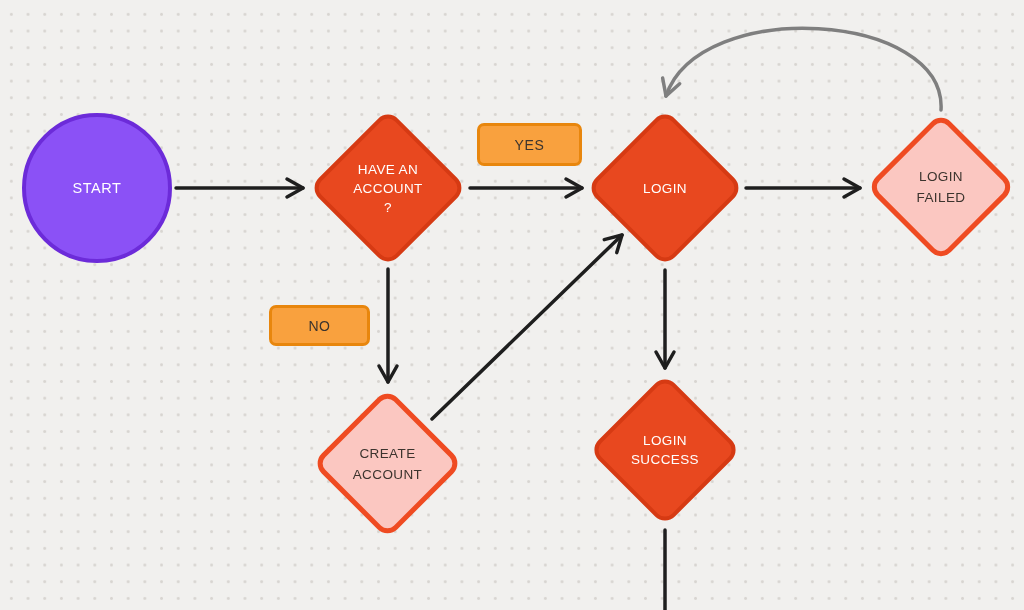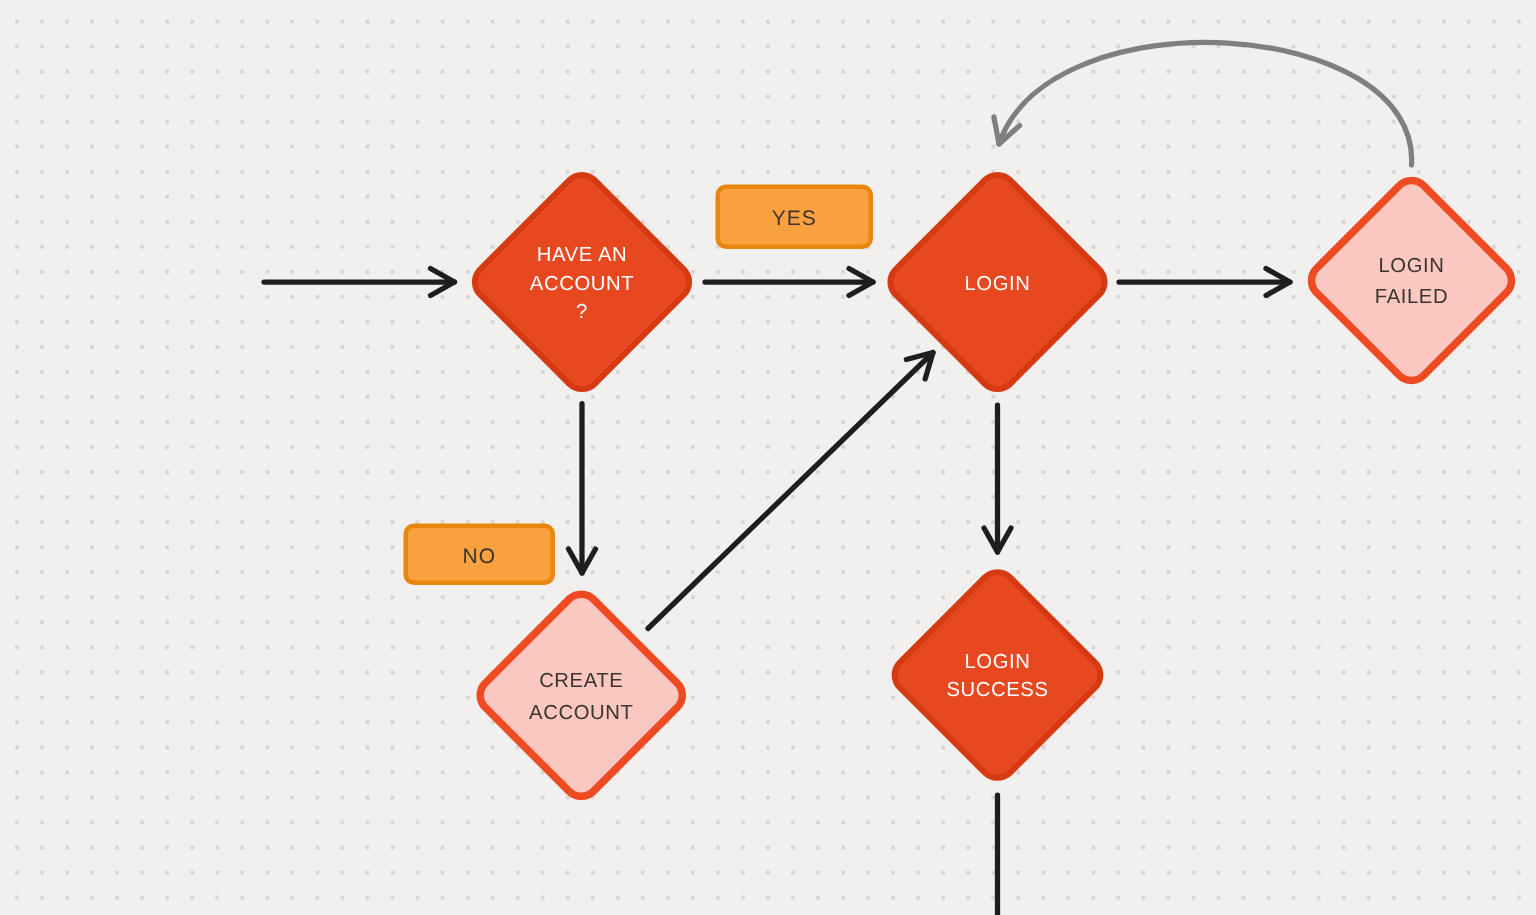--- a/index.html
+++ b/index.html
@@ -89,21 +89,21 @@
     background: var(--label-orange-fill, #F9A13E);
     border: 3px solid var(--label-orange-border, #E8860D);
     border-radius: 7px;
     display: flex; align-items: center; justify-content: center;
     color: var(--text-dark, #3C342E);
     font-size: 14px;
     font-weight: 500;
     letter-spacing: 0.6px;
   }
   .label-yes { left: 477px; top: 123px; width: 105px; height: 43px; justify-content: center; }
-  .label-no  { left: 269px; top: 305px; width: 101px; height: 41px; margin-top: 44px; }
+  .label-no  { left: 269px; top: 305px; width: 101px; height: 41px; }
 </style>
 </head>
 <body>
 
 <div class="stage">
 
   <svg class="edges-layer" viewBox="0 0 1024 610" xmlns="http://www.w3.org/2000/svg">
     <defs>
       <marker id="arrow-black" markerUnits="userSpaceOnUse" viewBox="0 0 24 24" markerWidth="24" markerHeight="24" refX="20" refY="12" orient="auto">
         <path d="M4,3 L20,12 L4,21" fill="none" stroke="#1E1E1E" stroke-width="3.5" stroke-linecap="round" stroke-linejoin="round"></path>
@@ -116,20 +116,23 @@
     <path class="edge edge-black" d="M176,188 H303" marker-end="url(#arrow-black)"></path>
     <path class="edge edge-black" d="M470,188 H582" marker-end="url(#arrow-black)"></path>
     <path class="edge edge-black" d="M746,188 H860" marker-end="url(#arrow-black)"></path>
     <path class="edge edge-black" d="M388,269 V382" marker-end="url(#arrow-black)"></path>
     <path class="edge edge-black" d="M432,419 L622,235" marker-end="url(#arrow-black)"></path>
     <path class="edge edge-black" d="M665,270 V368" marker-end="url(#arrow-black)"></path>
     <path class="edge edge-black" d="M665,530 V612"></path>
     <path class="edge edge-gray" d="M941,110 C947,12 700,-4 666,96" marker-end="url(#arrow-gray)"></path>
   </svg>
 
+  <div class="node node-circle">
+    <span class="start-label">START</span>
+  </div>
 
   <div class="node diamond diamond-red d-have-account">
     <div class="diamond-inner node-text-light">
       <span>HAVE AN</span>
       <span>ACCOUNT</span>
       <span>?</span>
     </div>
   </div>
 
   <div class="edge-label label-yes">

